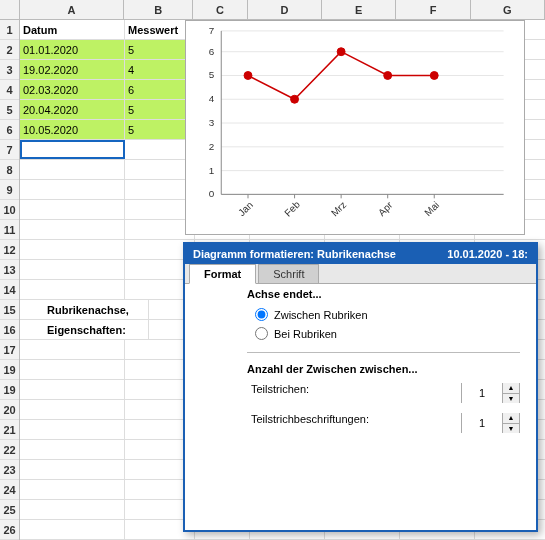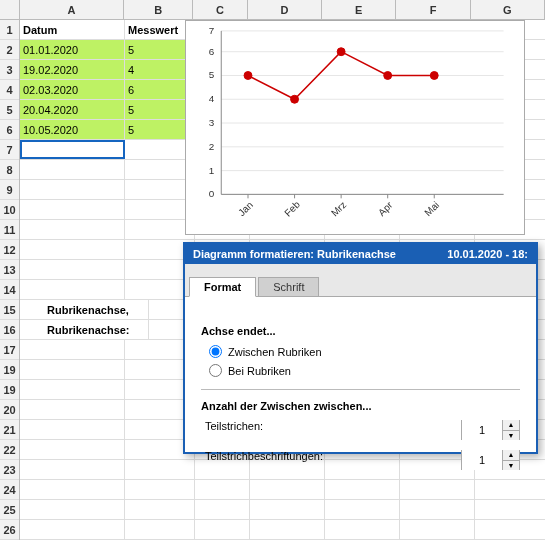--- a/index.html
+++ b/index.html
@@ -125,62 +125,63 @@
       width: 100%;
       height: 100%;
     }
 
     
     .dialog {
       position: absolute;
       top: 242px;
       left: 183px;
       width: 355px;
-      height: 212px;
+      height: 290px;
       border: 2px solid #1a5fb4;
       background: #fff;
       z-index: 10;
       box-shadow: 3px 3px 8px rgba(0,0,0,0.3);
     }
     .dialog-titlebar {
       background: #1a5fb4;
       color: #fff;
       padding: 4px 8px;
       font-size: 11px;
       font-weight: bold;
       display: flex;
       justify-content: space-between;
       align-items: center;
     }
     .dialog-tabs {
       display: flex;
       background: #e8e8e8;
       border-bottom: 1px solid #aaa;
-      padding: 13px 4px 0 4px;
+      padding: 0 4px 0 4px;
       gap: 2px;
     }
     .tab {
       padding: 3px 14px;
       font-size: 11px;
       cursor: pointer;
       border: 1px solid #aaa;
       border-bottom: none;
       background: #d0d0d0;
       color: #333;
     }
     .tab.active {
       background: #fff;
       border-bottom: 1px solid #fff;
       color: #000;
       font-weight: bold;
       margin-bottom: -1px;
       z-index: 1;
     }
     .dialog-content {
-      padding: 28px 16px;
+      padding: 4px 16px;
+      margin-left: 46px;
     }
     .section-title {
       font-weight: bold;
       font-size: 11px;
       margin-bottom: 8px;
     }
     .radio-group {
       margin-left: 8px;
       margin-bottom: 12px;
     }
@@ -434,21 +435,21 @@
         <div class="cell col-a section-label">Rubrikenachse,</div>
         <div class="cell col-b"></div>
         <div class="cell col-c"></div>
         <div class="cell col-d"></div>
         <div class="cell col-e"></div>
         <div class="cell col-f"></div>
         <div class="cell col-g"></div>
       </div>
 
       <div class="grid-row">
-        <div class="cell col-a section-label">Rubrikenachse:</div>
+        <div class="cell col-a section-label">Eigenschaften:</div>
         <div class="cell col-b"></div>
         <div class="cell col-c"></div>
         <div class="cell col-d"></div>
         <div class="cell col-e"></div>
         <div class="cell col-f"></div>
         <div class="cell col-g"></div>
       </div>
 
       <div class="grid-row">
           <div class="cell col-a"></div>

